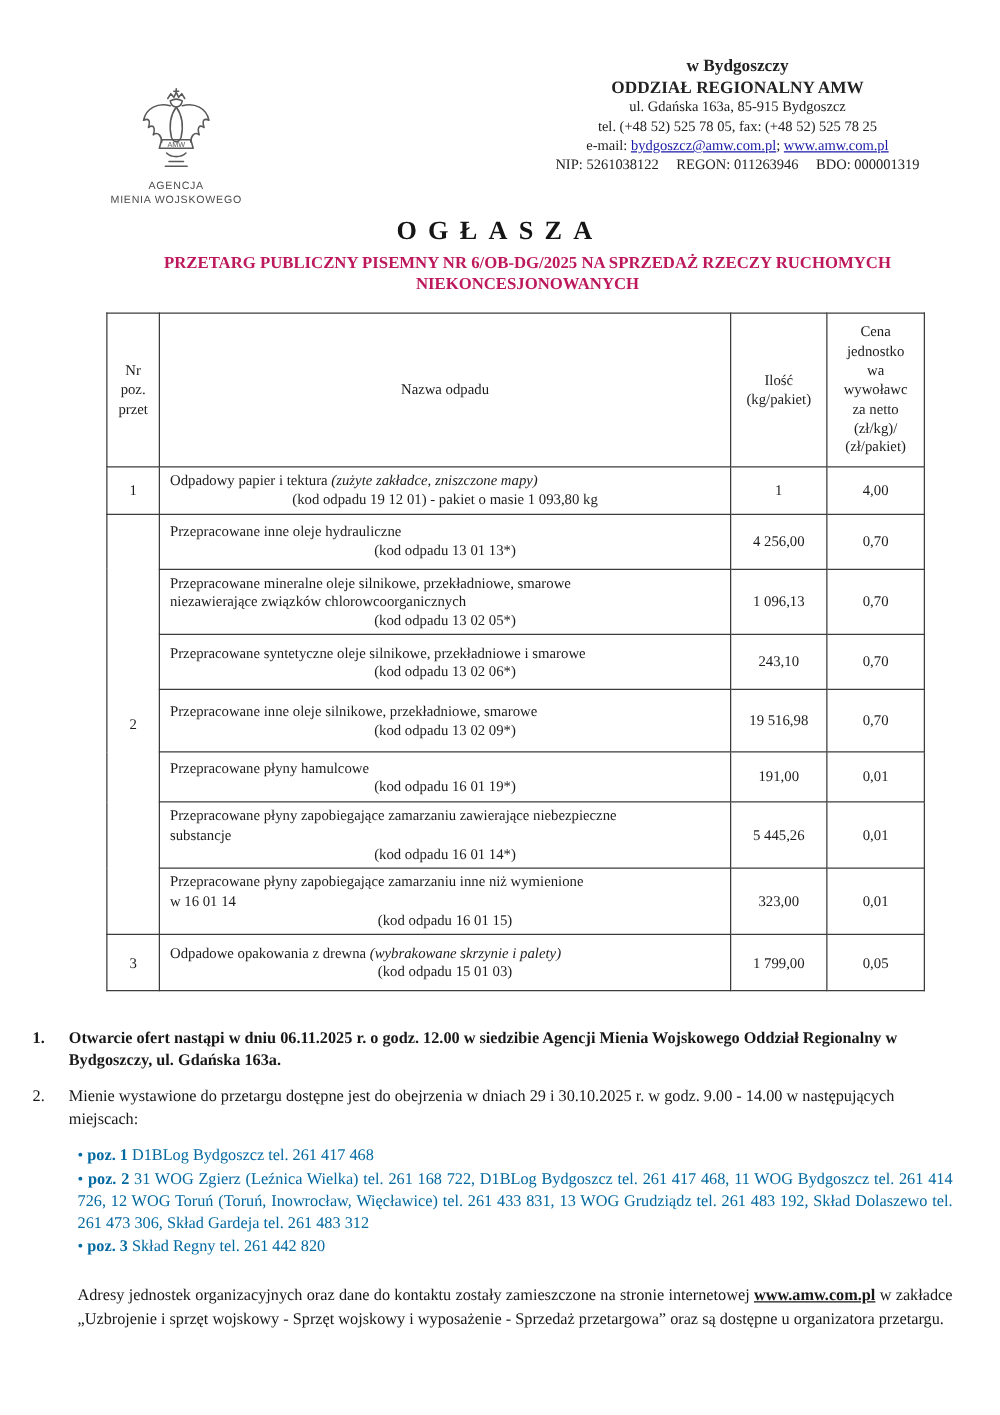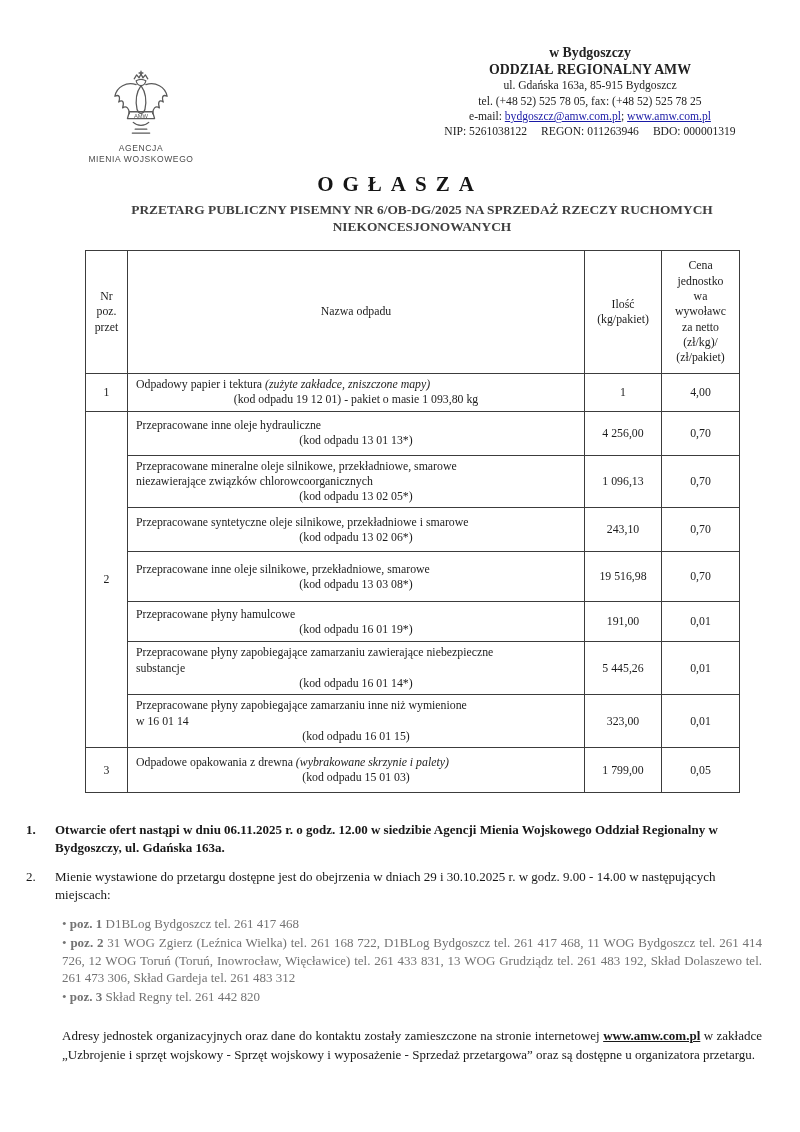--- a/index.html
+++ b/index.html
@@ -22,21 +22,21 @@
   .logo svg { width:62px; height:72px; display:block; margin:0 auto; }
   .logo-caption { font-size:8.5px; letter-spacing:0.6px; line-height:1.3; color:#4a4a4a; margin-top:3px; white-space:pre-line; font-family:"Liberation Sans", sans-serif; }
   .contact { position:absolute; top:44px; right:30px; width:360px; text-align:center; font-size:11.6px; line-height:1.32; color:#222; }
   .contact .org  { font-size:13.8px; font-weight:bold; line-height:1.25; }
   .contact a, .link-blue { color:#1a1aa6; text-decoration:underline; cursor:pointer; }
   .nip-line span { margin:0 7px; }
 
   
   .title-block { text-align:center; margin-top:2px; }
   .main-title { font-size:21px; font-weight:bold; letter-spacing:9px; color:#151515; }
-  .subtitle { font-size:13.4px; font-weight:bold; margin-top:4px; line-height:1.3; color:#404040;padding-left:44px; }
+  .subtitle { font-size:13.4px; font-weight:bold; margin-top:4px; line-height:1.3; color:#be185d;padding-left:44px; }
 
   
   table.waste {
     border-collapse:collapse;
     margin:14px 0 0 85px;
     width:655px;
     font-size:11.8px;
     color:#1c1c1c;
   }
   table.waste td, table.waste th {
@@ -53,21 +53,21 @@
   .col-price{ width:78px;  text-align:center; }
   .name-cell { line-height:1.3; }
   .name-cell .code-line { line-height:1.3;text-align:center; }
   .h31{height:33px;} .h42{height:44px;} .h48{height:50px;} .h38{height:40px;margin-top:30px;} .h47{height:47px;} .h43{height:45px;}
 
   
   .list { margin-top:28px; font-size:13px; color:#181818; }
   .list-item { display:flex; margin:0 34px 11px 26px; line-height:1.38; }
   .list-item .num { width:29px; flex:0 0 29px; }
   .list-item .txt { flex:1; }
-  .bullets { margin:10px 18px 0 62px; width:700px; text-align:justify; font-size:13px; line-height:1.36; color:#737373; }
+  .bullets { margin:10px 18px 0 62px; width:700px; text-align:justify; font-size:13px; line-height:1.36; color:#0369a1; }
   .bullet-line { margin-bottom:1px; }
   .footer-para { margin:20px 38px 0 62px; width:700px; text-align:justify; font-size:13px; line-height:1.5; color:#181818; }
   .footer-para .link-strong { font-weight:bold; text-decoration:underline; color:#181818; cursor:pointer; }
 </style>
 </head>
 <body>
 
 <div class="header">
   <div class="logo">
     <span>
@@ -161,21 +161,21 @@
         <div><span class="prewrap">Przepracowane syntetyczne oleje silnikowe, przekładniowe i smarowe</span><span class="it"></span></div>
         <div class="code-line">(kod odpadu 13 02 06*)</div>
       </td>
       <td class="col-qty">243,10</td>
       <td class="col-price">0,70</td>
     </tr>
 
     <tr class="h48">
       <td class="col-name name-cell">
         <div><span class="prewrap">Przepracowane inne oleje silnikowe, przekładniowe, smarowe</span><span class="it"></span></div>
-        <div class="code-line">(kod odpadu 13 03 08*)</div>
+        <div class="code-line">(kod odpadu 13 02 09*)</div>
       </td>
       <td class="col-qty">19 516,98</td>
       <td class="col-price">0,70</td>
     </tr>
 
     <tr class="h38">
       <td class="col-name name-cell">
         <div><span class="prewrap">Przepracowane płyny hamulcowe</span><span class="it"></span></div>
         <div class="code-line">(kod odpadu 16 01 19*)</div>
       </td>

